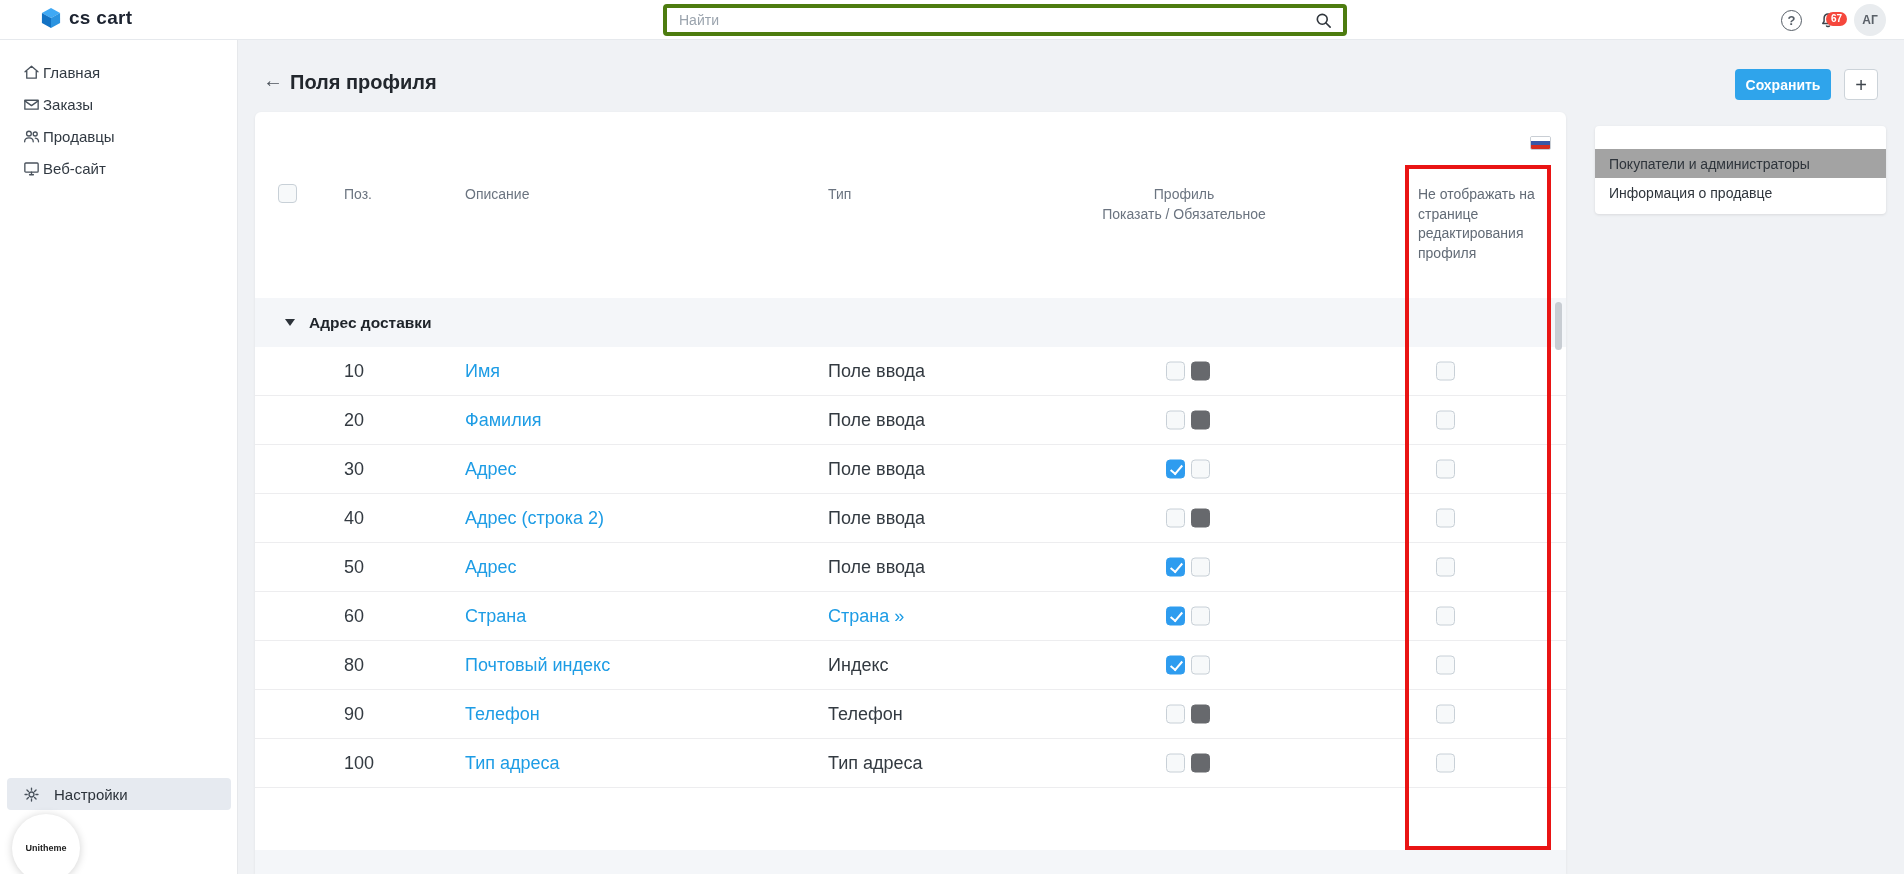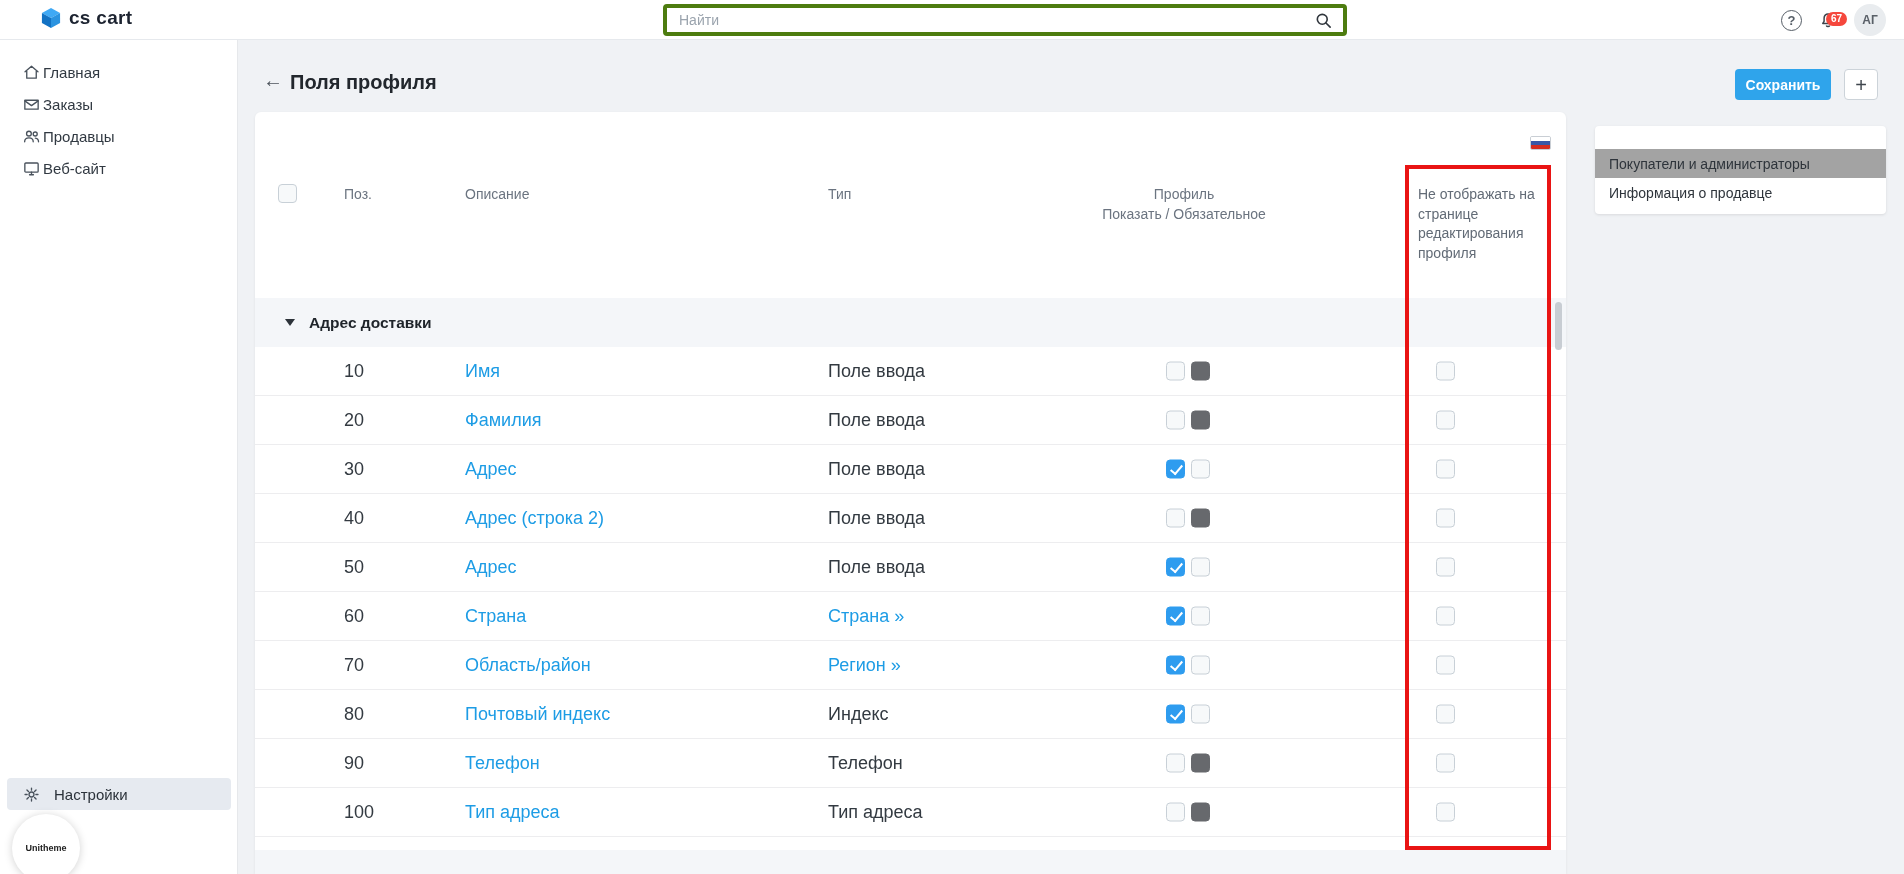--- a/index.html
+++ b/index.html
@@ -245,24 +245,20 @@
             <span class="cb dark"></span>
           </span><span class="cb light cell cell-hide"></span></div>
         <div class="trow"><span class="cell cell-pos">50</span><a class="cell cell-desc link">Адрес</a><span class="cell cell-type">Поле ввода</span><span class="cell cell-profile">
             <span class="cb checked"></span>
             <span class="cb light"></span>
           </span><span class="cb light cell cell-hide"></span></div>
         <div class="trow"><span class="cell cell-pos">60</span><a class="cell cell-desc link">Страна</a><span class="cell cell-type link">Страна »</span><span class="cell cell-profile">
             <span class="cb checked"></span>
             <span class="cb light"></span>
           </span><span class="cb light cell cell-hide"></span></div>
-        <div class="trow"><span class="cell cell-pos">70</span><a class="cell cell-desc link">Область/район</a><span class="cell cell-type link">Регион »</span><span class="cell cell-profile">
-            <span class="cb checked"></span>
-            <span class="cb light"></span>
-          </span><span class="cb light cell cell-hide"></span></div>
         <div class="trow"><span class="cell cell-pos">80</span><a class="cell cell-desc link">Почтовый индекс</a><span class="cell cell-type">Индекс</span><span class="cell cell-profile">
             <span class="cb checked"></span>
             <span class="cb light"></span>
           </span><span class="cb light cell cell-hide"></span></div>
         <div class="trow"><span class="cell cell-pos">90</span><a class="cell cell-desc link">Телефон</a><span class="cell cell-type">Телефон</span><span class="cell cell-profile">
             <span class="cb light"></span>
             <span class="cb dark"></span>
           </span><span class="cb light cell cell-hide"></span></div>
         <div class="trow"><span class="cell cell-pos">100</span><a class="cell cell-desc link">Тип адреса</a><span class="cell cell-type">Тип адреса</span><span class="cell cell-profile">
             <span class="cb light"></span>

